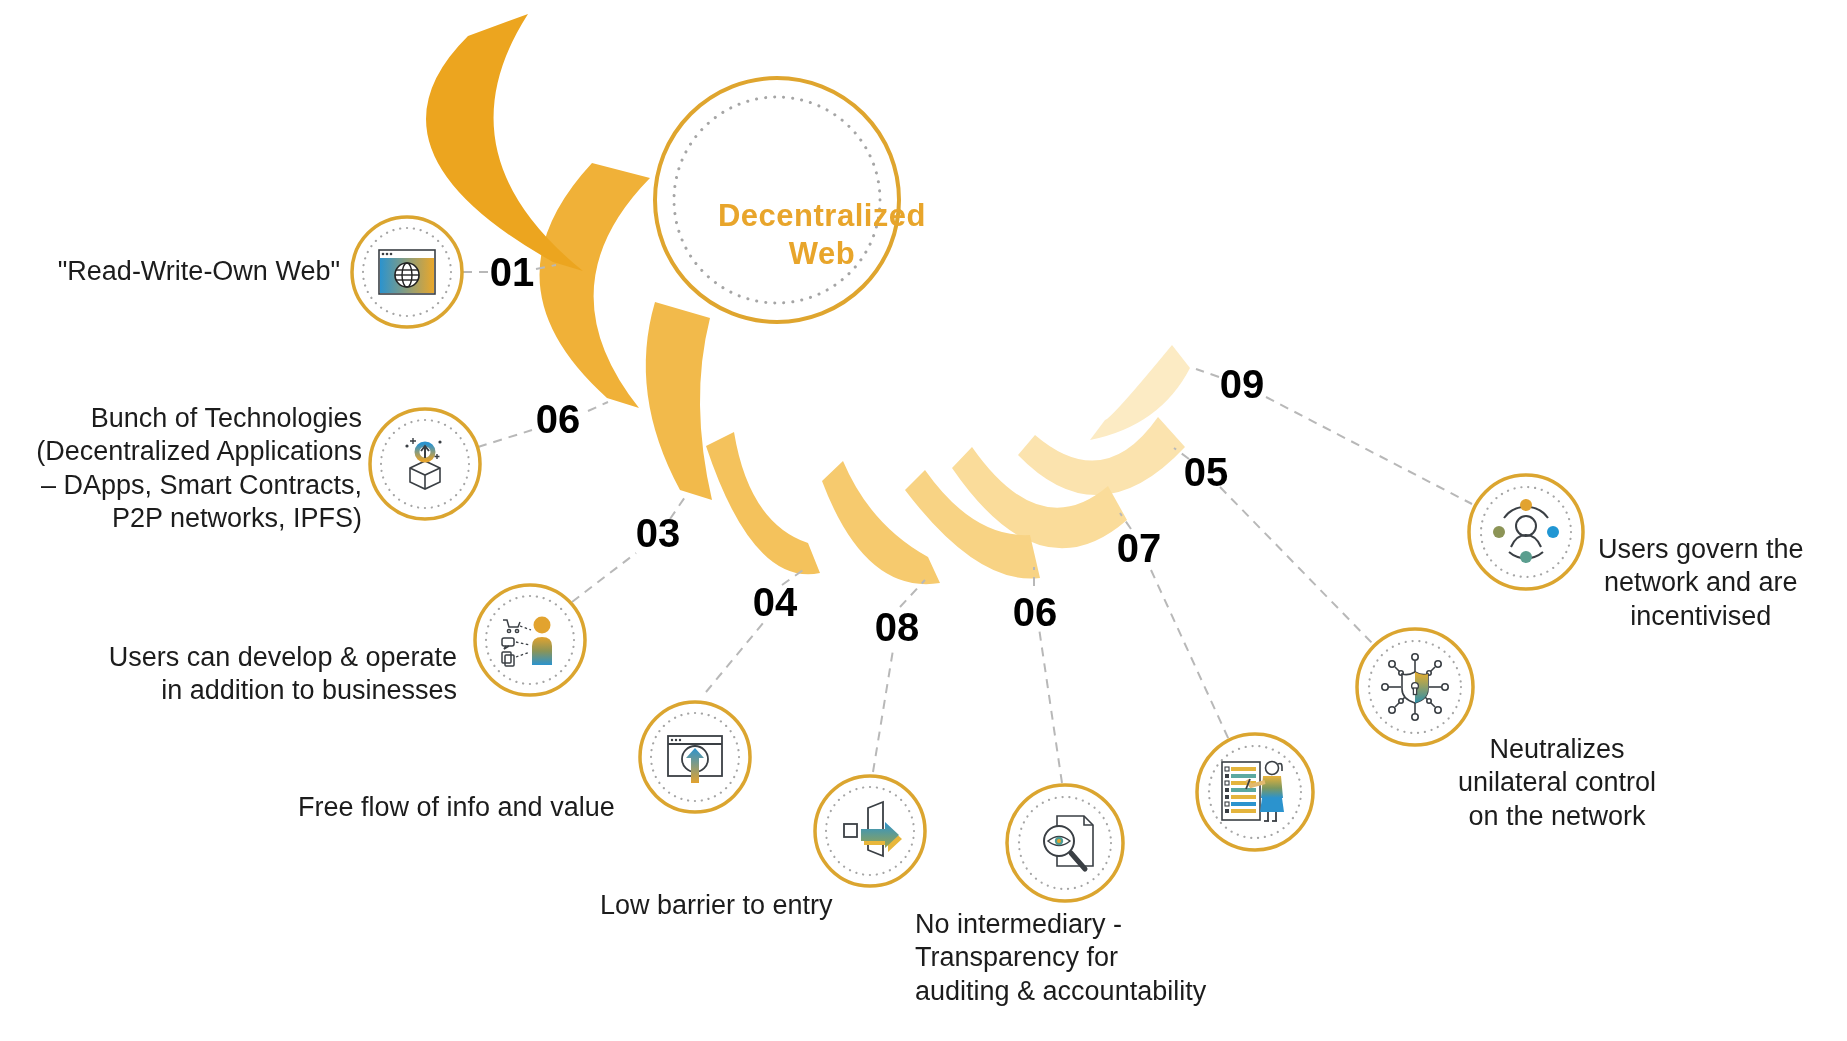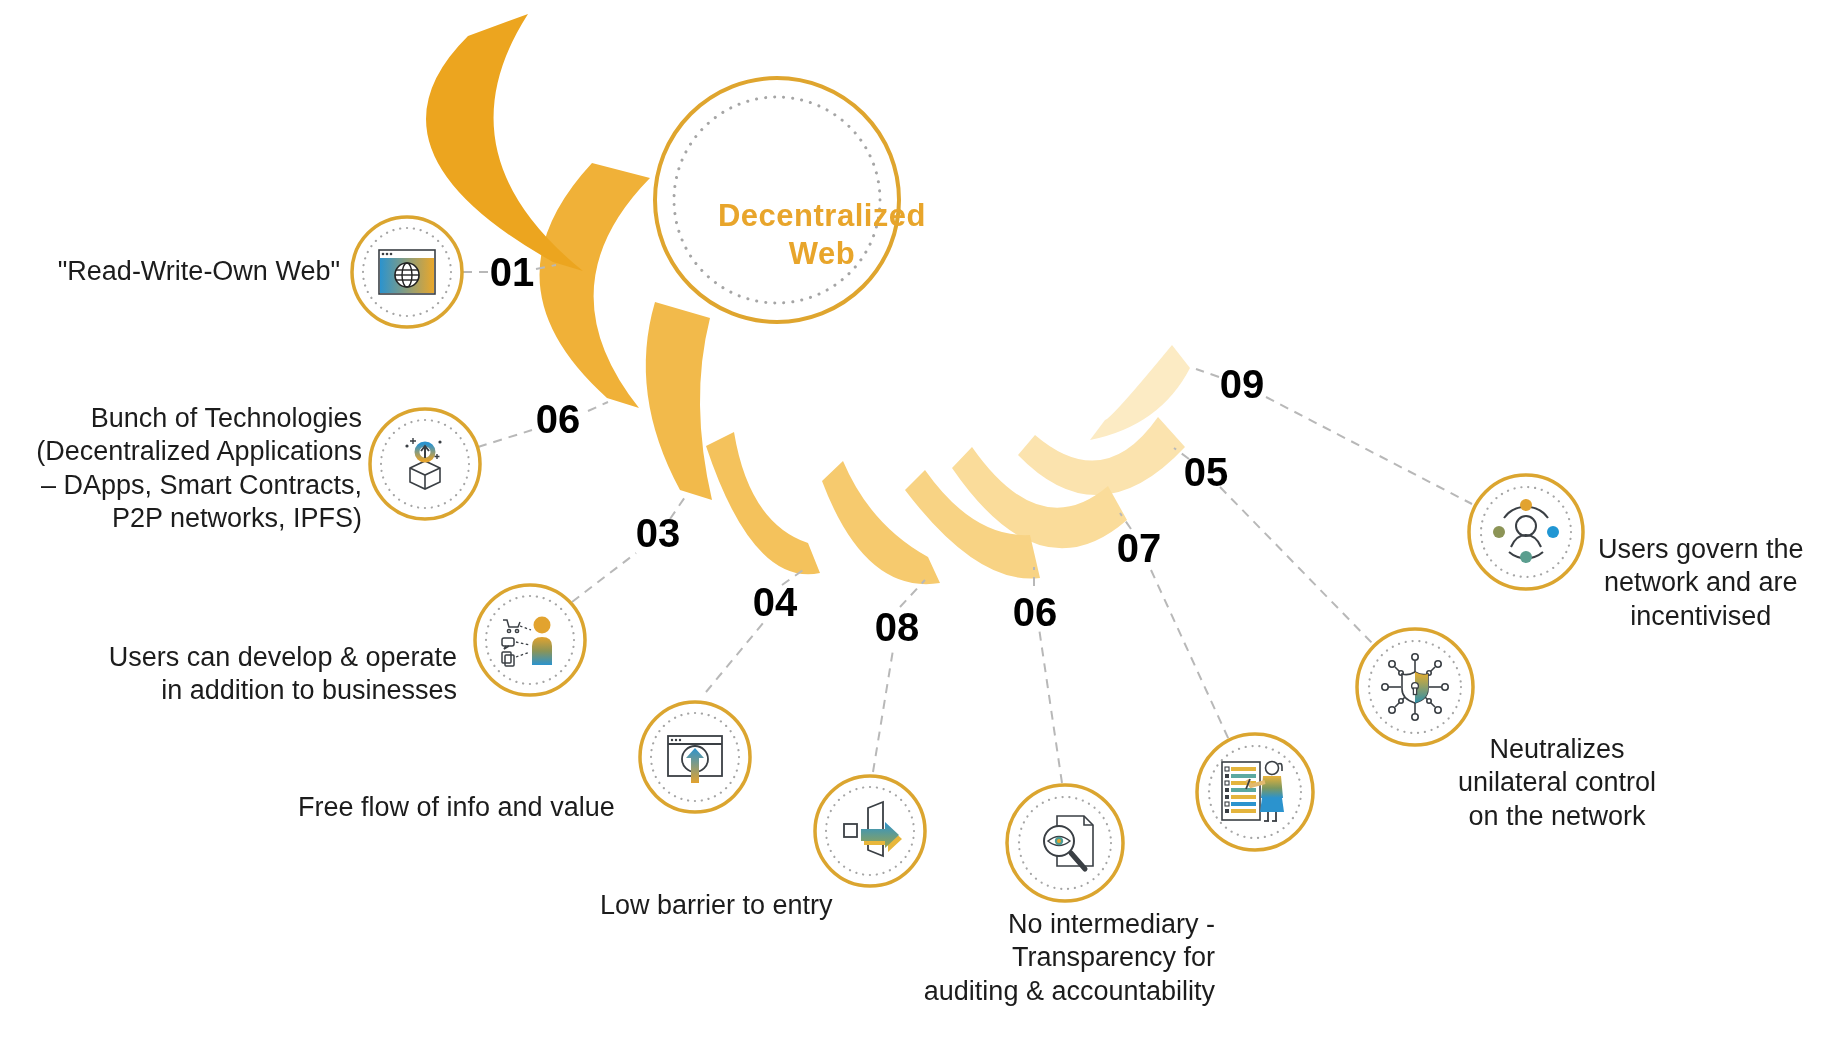--- a/index.html
+++ b/index.html
@@ -15,21 +15,21 @@
     white-space:pre-line;line-height:1.22;letter-spacing:.5px;margin-left:44px;
   }
   .num{
     position:absolute;transform:translate(-50%,-50%);
     font-size:40px;font-weight:bold;color:#000000;
   }
   .label{
     position:absolute;font-size:27px;color:#1c1c1c;white-space:pre-line;line-height:1.24;text-align:center;
   }
   .r{text-align:right;}
-  .c{text-align:right;}
+  .c{text-align:left;}
 </style>
 </head>
 <body>
 
 <div class="canvas">
 
 <svg width="1847" height="1041" viewBox="0 0 1847 1041">
   <defs>
     <linearGradient id="gBlueGoldH" x1="0" y1="0" x2="1" y2="0">
       <stop offset="0" stop-color="#2B93CE"></stop>

